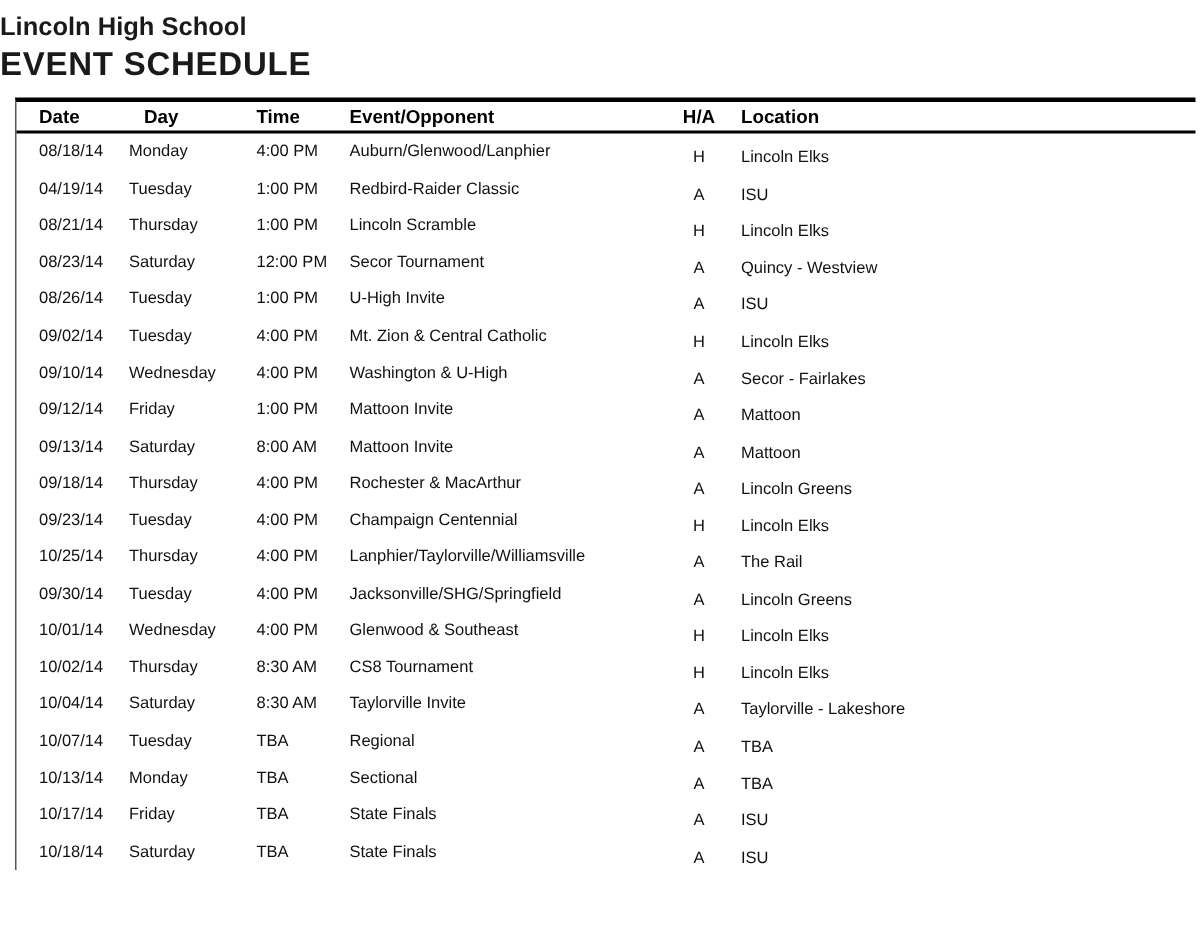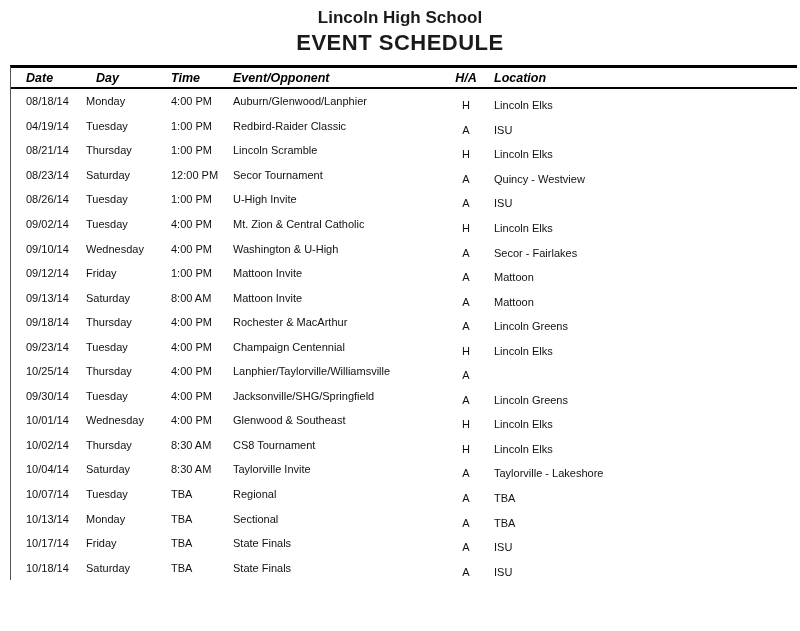--- a/index.html
+++ b/index.html
@@ -6,21 +6,21 @@
   html, body { background: #ffffff; }
   .page {
     position: relative;
     width: 800px;
     height: 631px;
     background: #ffffff;
     color: #111111;
     font-family: "Liberation Sans", sans-serif;
     overflow: hidden;
   }
-  .doc-header { text-align: center; padding-top: 8px; }
+  .doc-header { padding-top: 8px; }
   .school-name {
     font-size: 17px;
     font-weight: bold;
     color: #1a1a1a;
   }
   .doc-title {
     font-size: 22px;
     font-weight: bold;
     letter-spacing: 0.5px;
     margin-top: 2px;
@@ -50,21 +50,20 @@
     display: grid;
     grid-template-columns: 75px 85px 52px 223px 40px auto;
     align-items: center;
   }
   .thead {
     height: 21px;
     font-weight: bold;
     font-size: 12.5px;
     border-bottom: 2px solid #000000;
     color: #000000;
-    font-style: italic;
   }
   .brow { height: 24.55px; font-size: 11px; }
   .c-date { padding-left: 15px; }
   .c-day  { text-align: left; }
   .c-time { }
   .c-event{ padding-left: 10px; white-space: nowrap; }
   .c-ha   { text-align: center; }
   .c-loc  { padding-left: 8px; white-space: nowrap; }
   .brow .c-ha, .brow .c-loc { position: relative; top: 4px; }
   .thead .c-day { text-align: left; padding-left: 10px; }
@@ -187,20 +186,21 @@
     <div class="c-ha">H</div>
     <div class="c-loc">Lincoln Elks</div>
   </div>
 
   <div class="trow brow">
     <div class="c-date">10/25/14</div>
     <div class="c-day">Thursday</div>
     <div class="c-time">4:00 PM</div>
     <div class="c-event">Lanphier/Taylorville/Williamsville</div>
     <div class="c-ha">A</div>
+    <div class="c-loc">The Rail</div>
   </div>
 
   <div class="trow brow">
     <div class="c-date">09/30/14</div>
     <div class="c-day">Tuesday</div>
     <div class="c-time">4:00 PM</div>
     <div class="c-event">Jacksonville/SHG/Springfield</div>
     <div class="c-ha">A</div>
     <div class="c-loc">Lincoln Greens</div>
   </div>

